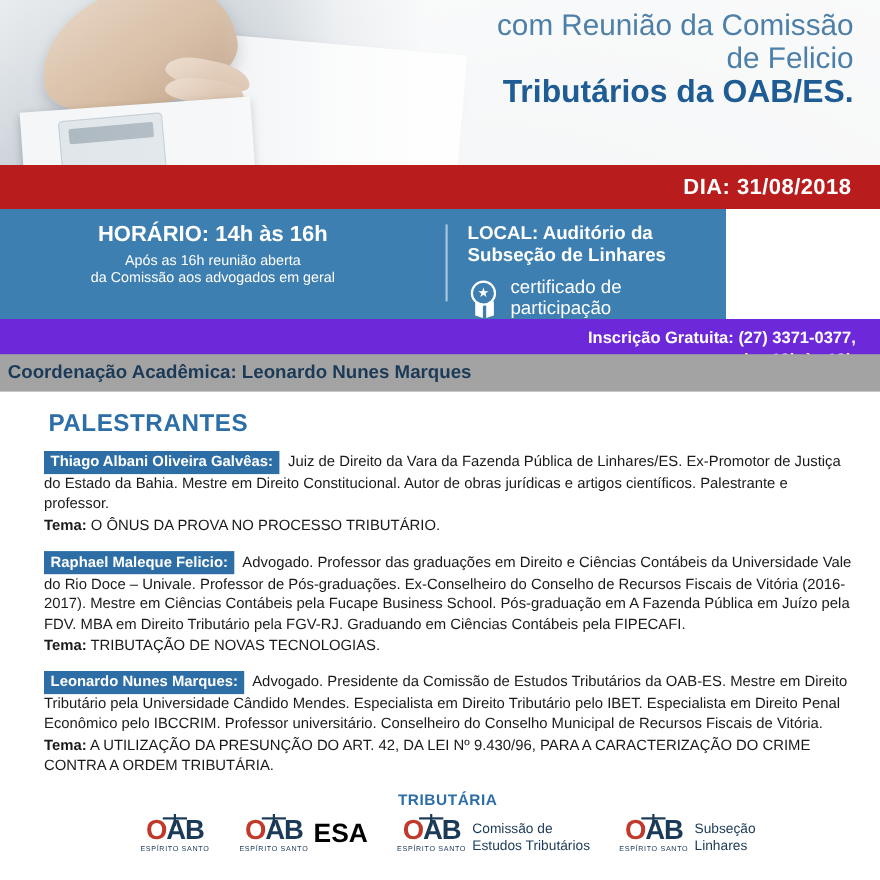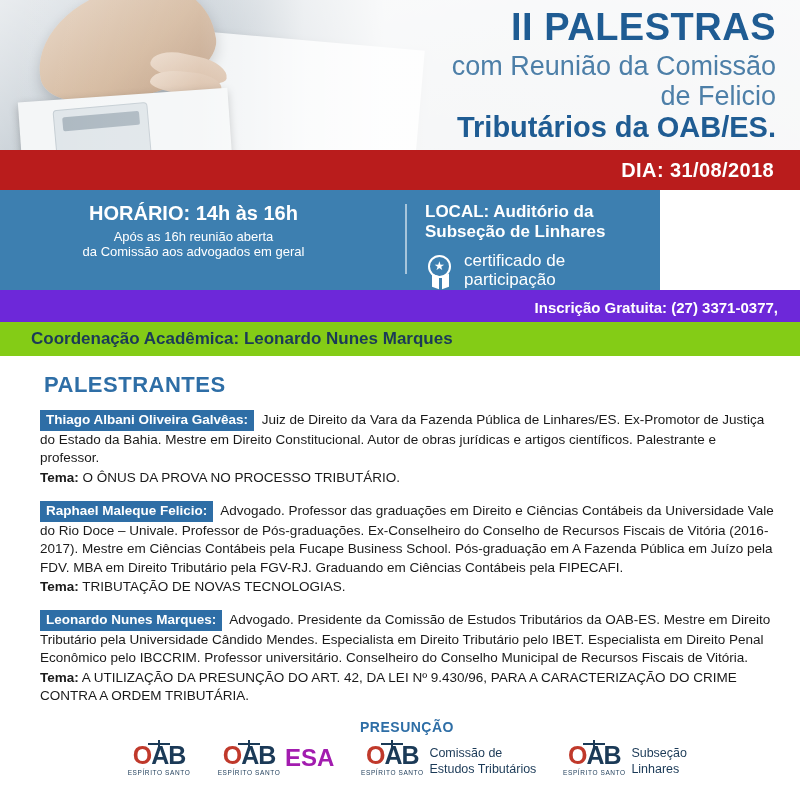--- a/index.html
+++ b/index.html
@@ -109,22 +109,22 @@
   .sub-strip {
     position:relative; width:800px; height:58px; background:#6d28d9; color:#fff;text-decoration:underline;
   }
   .sub-strip .right {
     position:absolute; right:22px; top:8px; text-align:right;
     font-size:15px; font-weight:bold; line-height:1.3;
   }
 
   
   .coord-bar {
-    width:800px; height:34px; background:#84cc16;
-    display:flex; align-items:center; padding-left:31px;
+    width:800px; height:34px; background:#a3a3a3;
+    display:flex; align-items:center; padding-left:7px;
     color:#1b3a57; font-size:17px; font-weight:bold;
     position:relative; top:-26px;
   }
   .coord-wrap { position:relative; height:8px; }
 
   
   .content { padding:6px 26px 0 40px; }
   .section-title {
     color:#2e6ea6; font-size:22px; font-weight:bold; letter-spacing:.5px;
     margin:10px 0 12px 4px;
@@ -155,39 +155,38 @@
     position:absolute; left:50%; top:-3px; transform:translateX(-50%);
     width:26px; height:12px;
   }
   .oab-scales:before {
     content:""; position:absolute; left:12px; top:0; width:1.5px; height:11px; background:#1b3a57;
   }
   .oab-scales:after {
     content:""; position:absolute; left:2px; top:3px; width:22px; height:1.5px; background:#1b3a57;
   }
   .logo-text { text-align:left; font-size:12.5px; color:#1b3a57; line-height:1.25; margin-left:5px; padding-top:3px;}
-  .esa { font-size:24px; font-weight:bold; color:#a21caf; margin-left:4px; padding-top:1px;}
+  .esa { font-size:24px; font-weight:bold; color:#000000; margin-left:4px; padding-top:1px;}
 </style>
 </head>
 <body>
 
 <div class="poster">
 
   <div class="hero">
     <div class="hero-photo">
       <div class="doc doc2"></div>
       <div class="hand"></div>
       <div class="finger f1"></div>
       <div class="finger f2"></div>
       <div class="doc doc1"></div>
       <div class="calc"></div>
     </div>
     <div class="hero-fade"></div>
     <div class="hero-text">
-      <div class="hero-title">II PALESTRAS</div>
       <div class="hero-sub">com Reunião da Comissão</div>
       <div class="hero-sub2">de Felicio</div>
       <div class="hero-strong">Tributários da OAB/ES.</div>
     </div>
   </div>
 
   <div class="date-bar">
     <span>DIA:  31/08/2018</span>
   </div>
 
@@ -242,21 +241,21 @@
       <span class="name-chip">Raphael Maleque Felicio:</span><span class="body-text">  Advogado. Professor das graduações em Direito e Ciências Contábeis da Universidade Vale do Rio Doce – Univale. Professor de Pós-graduações. Ex-Conselheiro do Conselho de Recursos Fiscais de Vitória (2016-2017). Mestre em Ciências Contábeis pela Fucape Business School. Pós-graduação em A Fazenda Pública em Juízo pela FDV. MBA em Direito Tributário pela FGV-RJ. Graduando em Ciências Contábeis pela FIPECAFI.</span>
       <div class="tema"><b>Tema:</b><span> TRIBUTAÇÃO DE NOVAS TECNOLOGIAS.</span></div>
     </div>
 
     <div class="speaker">
       <span class="name-chip">Leonardo Nunes Marques:</span><span class="body-text">  Advogado. Presidente da Comissão de Estudos Tributários da OAB-ES. Mestre em Direito Tributário pela Universidade Cândido Mendes. Especialista em Direito Tributário pelo IBET. Especialista em Direito Penal Econômico pelo IBCCRIM. Professor universitário. Conselheiro do Conselho Municipal de Recursos Fiscais de Vitória.</span>
       <div class="tema"><b>Tema:</b><span>  A UTILIZAÇÃO DA PRESUNÇÃO DO ART. 42, DA LEI Nº 9.430/96, PARA A CARACTERIZAÇÃO DO CRIME CONTRA A ORDEM TRIBUTÁRIA.</span></div>
     </div>
 
     <div class="footer">
-      <div class="realizacao">PRESUNÇÃO</div>
+      <div class="realizacao">TRIBUTÁRIA</div>
       <div class="logos">
 
         <div class="logo">
           <div class="oab-mark">
             <div class="oab-scales"></div>
             <div class="oab-word"><span class="o">O</span><span>AB</span></div>
             <div class="oab-sub">ESPÍRITO SANTO</div>
           </div>
         </div>
 

